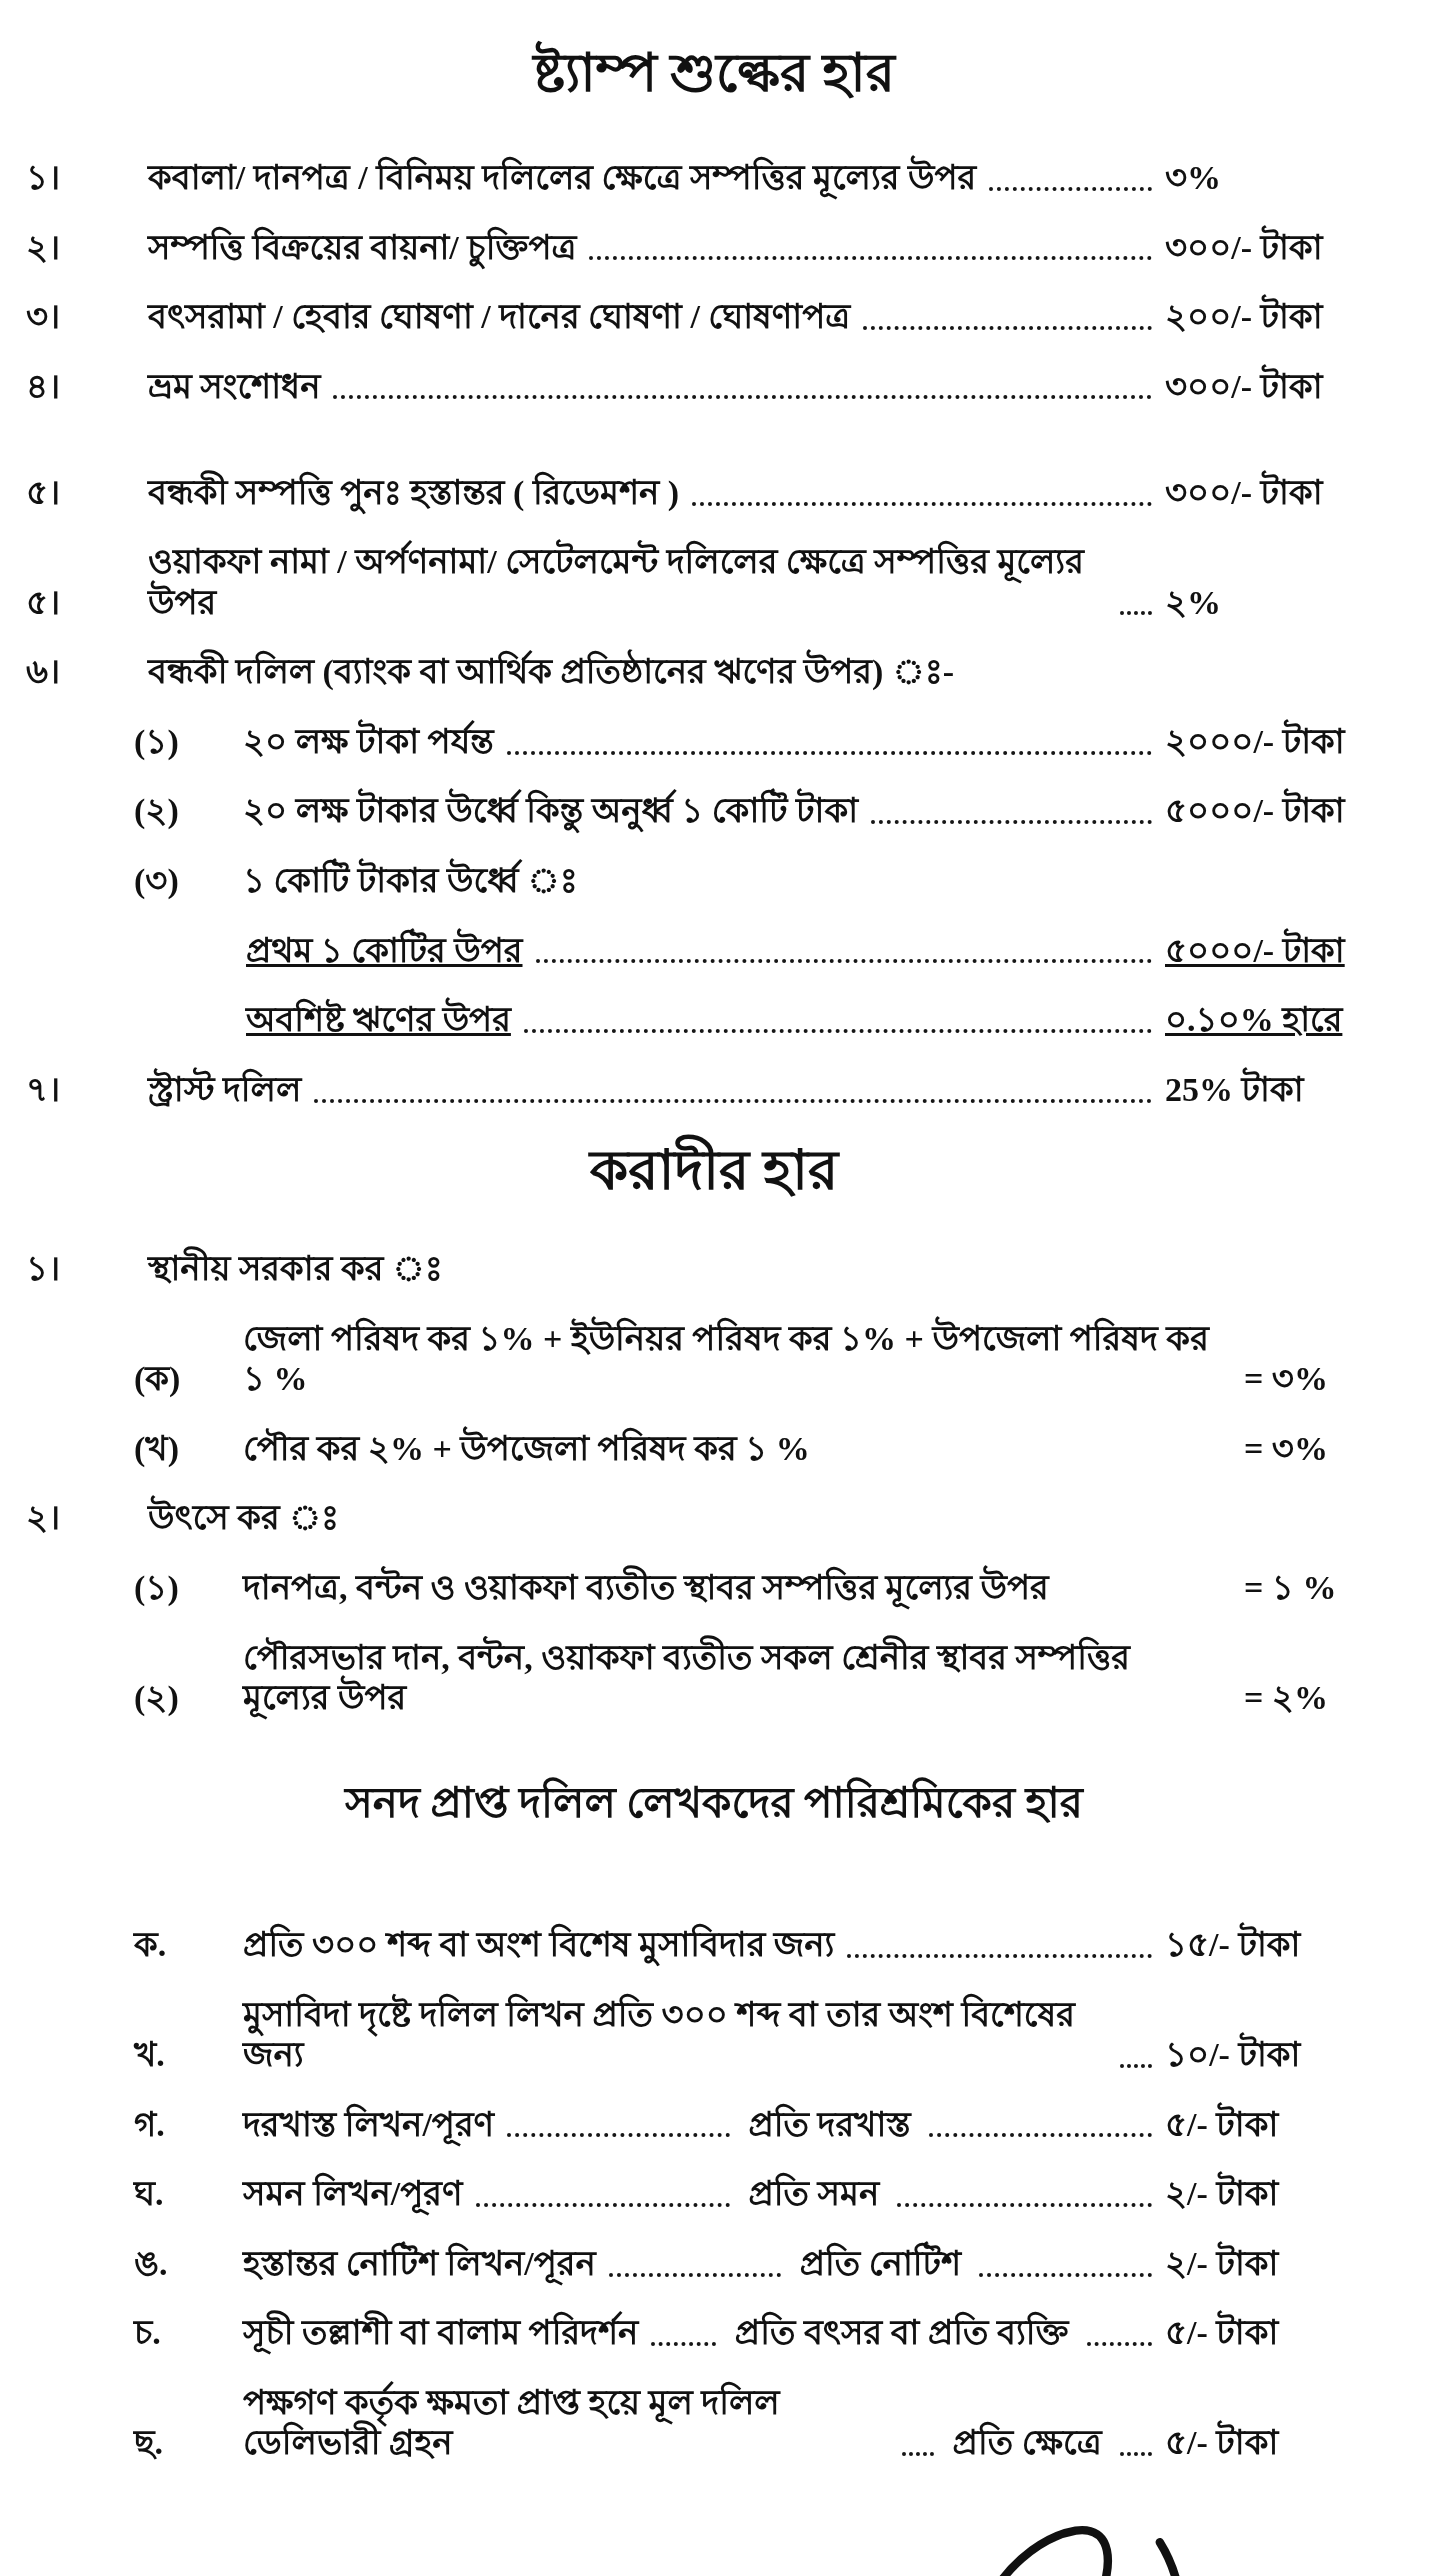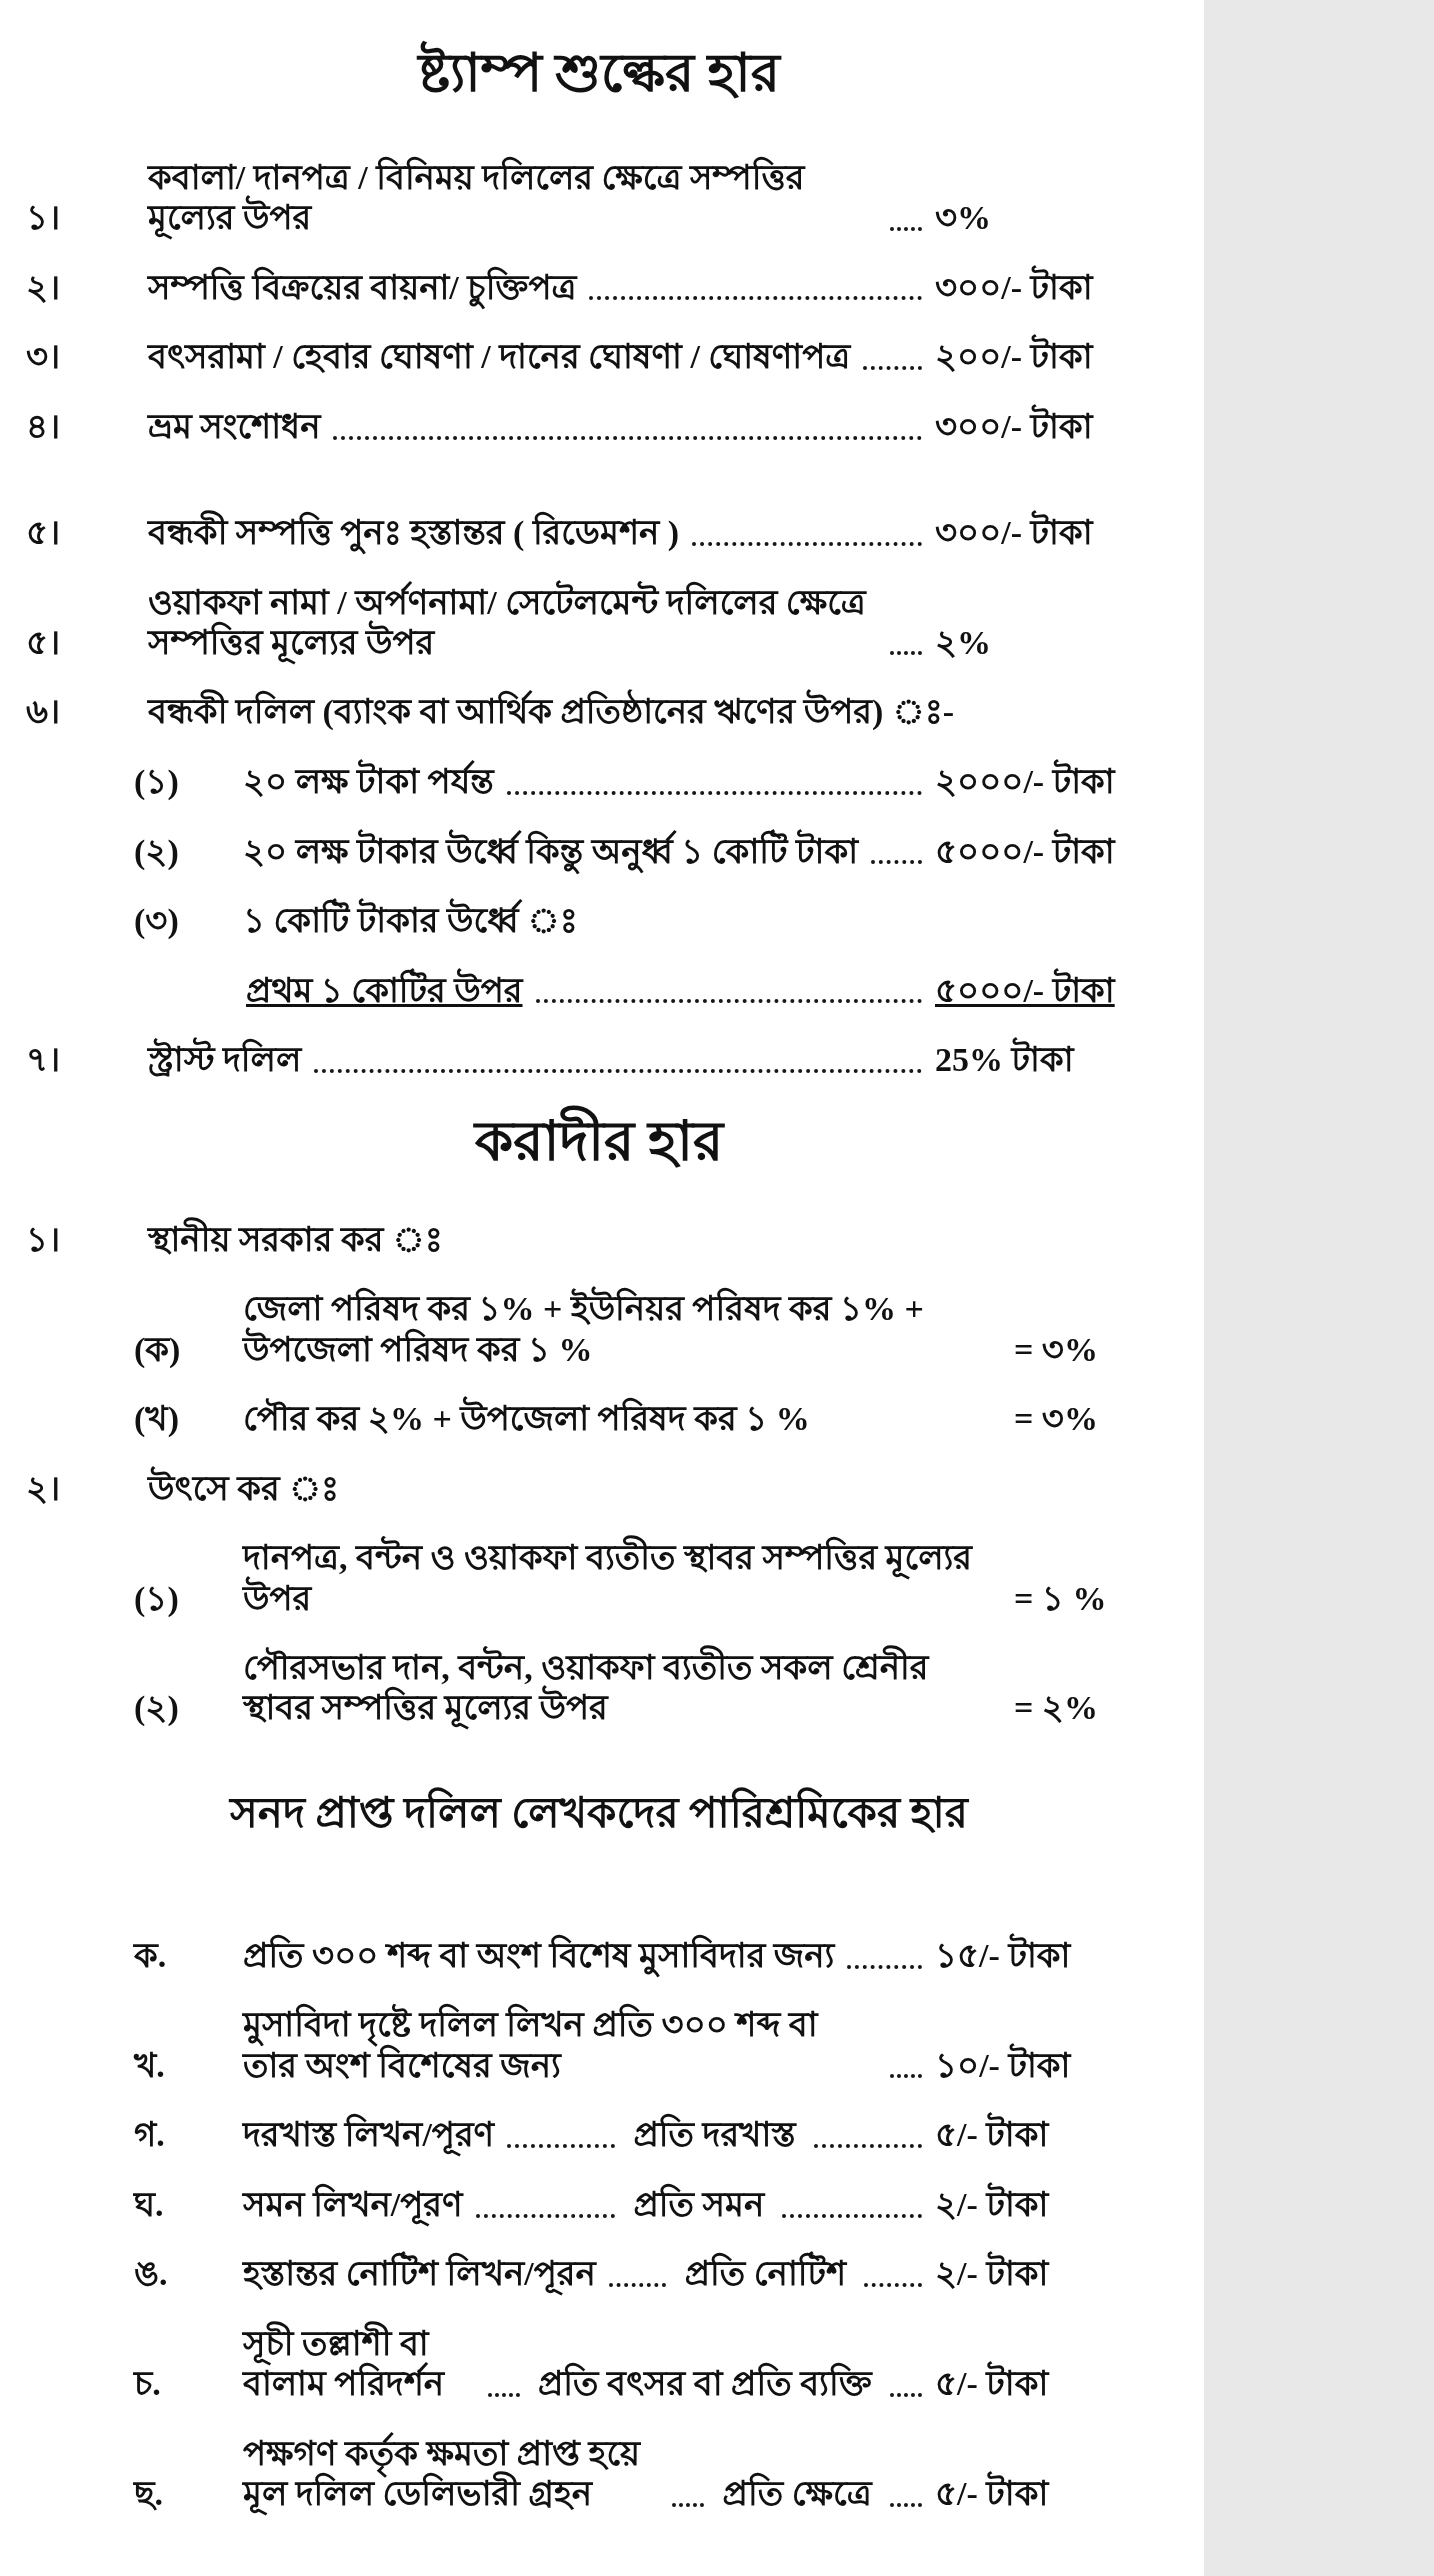--- a/index.html
+++ b/index.html
@@ -1,17 +1,17 @@
 <!DOCTYPE html>
 <html style="font-size:8.4px"><head>
 <meta charset="utf-8">
 <style>
   html,body{margin:0;padding:0;background:#e8e8e8;}
   .page{
-    width:1204px;height:2576px;box-sizing:border-box;
+    width:1434px;height:2576px;box-sizing:border-box;
     background:#ffffff;color:#111;
     font-family:"Liberation Serif","DejaVu Serif",serif;
     font-weight:bold;font-size:34px;line-height:1.18;
     padding:24px 32px 0 26px;overflow:hidden;position:relative;
   }
   .t1{font-size:53px;text-align:center;margin:18.4px 0 53px;font-weight:bold;}
   .t2{font-size:55px;text-align:center;margin:24px 0 45px;font-weight:bold;}
   .t3{font-size:42px;text-align:center;margin:61px 0 97px;font-weight:bold;}
   .row{display:flex;align-items:flex-end;margin-bottom:29.5px;}
   .num{flex:0 0 105px;}
@@ -90,20 +90,25 @@
     </div>
     <div class="row ind1">
       <span class="num">(৩)</span>
       <span class="txt">১ কোটি টাকার উর্ধ্বে ঃ</span>
     </div>
     <div class="row ind2">
       <span class="txt">প্রথম ১ কোটির উপর</span>
       <span class="lead"></span>
       <span class="val">৫০০০/- টাকা</span>
     </div>
+    <div class="row ind2">
+      <span class="txt">অবশিষ্ট ঋণের উপর</span>
+      <span class="lead"></span>
+      <span class="val">০.১০% হারে</span>
+    </div>
     <div class="row">
       <span class="num">৭।</span>
       <span class="txt">স্ট্রাস্ট দলিল</span>
       <span class="lead"></span>
       <span class="val">25% টাকা</span>
     </div>
   </div>
 
   <h2 class="t2">করাদীর হার</h2>
 

